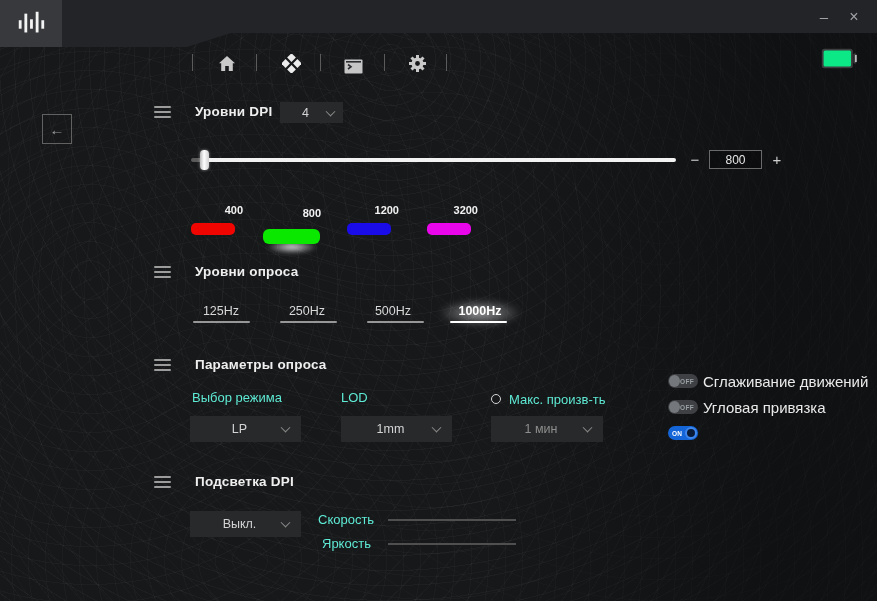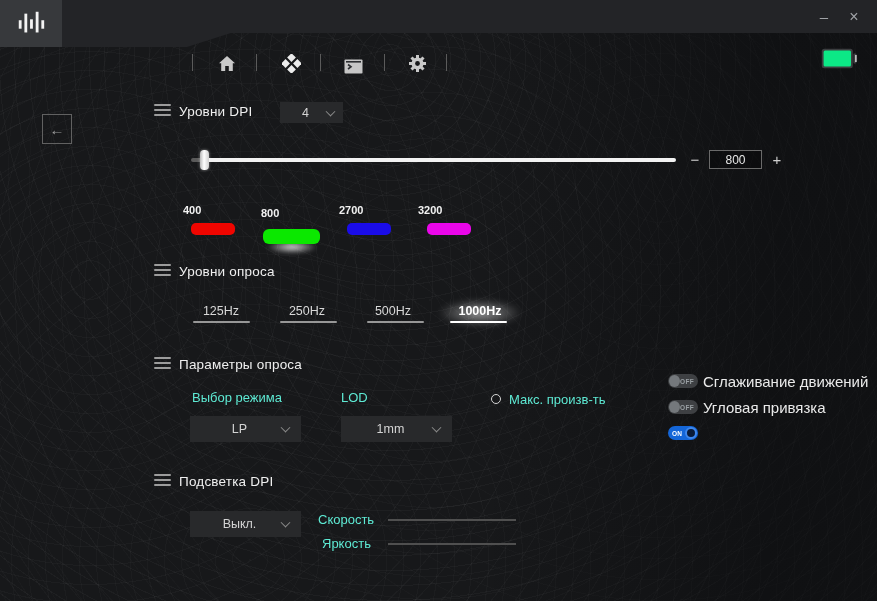--- a/index.html
+++ b/index.html
@@ -42,21 +42,21 @@
   .nav-sep { position:absolute; top:54px; width:1px; height:17px; background:#5b5b5b; }
   .nav-icon { position:absolute; top:53px; width:20px; height:20px; display:flex; align-items:center; justify-content:center; }
 
   .battery { position:absolute; left:821px; top:48px; width:36px; height:21px; }
 
   
   .back-btn { position:absolute; left:42px; top:114px; width:30px; height:30px; border:1px solid #616161;
     display:flex; align-items:center; justify-content:center; color:#9d9d9d; font-size:15px; }
 
   
-  .sec-head { position:absolute; display:flex; gap:8px; }
+  .sec-head { position:absolute; display:flex; align-items:center; gap:24px;font-weight:bold; }
   .burger { width:17px; display:flex; flex-direction:column; gap:3px; }
   .burger span { display:block; height:2px; background:#9c9c9c; border-radius:1px; }
   .sec-title { font-size:13.5px; color:#efefef; letter-spacing:0.2px; white-space:nowrap; }
 
   
   .dd { position:absolute; background:#28292b; display:flex; align-items:center; justify-content:center; }
   .dd .val { font-size:12.5px; color:#d4d4d4; transform:translateX(-6px); white-space:nowrap; }
   .dd .chev { position:absolute; right:12px; top:50%; width:7px; height:7px;
     border-right:1.6px solid #8b8b8b; border-bottom:1.6px solid #8b8b8b;
     transform:translateY(-70%) rotate(45deg); }
@@ -72,21 +72,21 @@
     background:linear-gradient(90deg,#b9b9b9,#ffffff 45%,#cfcfcf); box-shadow:0 0 3px rgba(255,255,255,0.5); }
   .minus-btn { position:absolute; left:688px; top:150px; width:14px; height:18px; color:#cfcfcf; font-size:15px;
     display:flex; align-items:center; justify-content:center; }
   .plus-btn  { position:absolute; left:770px; top:150px; width:14px; height:18px; color:#cfcfcf; font-size:15px;
     display:flex; align-items:center; justify-content:center; }
   .value-box { position:absolute; left:709px; top:150px; width:53px; height:19px; border:1px solid #6a6a6a;
     background:rgba(0,0,0,0.25); display:flex; align-items:center; justify-content:center;
     font-size:12px; color:#e8e8e8; }
 
   
-  .preset-label { position:absolute; width:60px; text-align:left; font-size:11px; font-weight:700; color:#f2f2f2; }
+  .preset-label { position:absolute; width:60px; text-align:right; font-size:11px; font-weight:700; color:#f2f2f2; }
   .swatch { position:absolute; height:12px; width:44px; border-radius:5px; }
   .swatch.big { height:15px; width:57px; border-radius:6px; }
   .swatch-glow { position:absolute; left:266px; top:240px; width:52px; height:14px; filter:blur(2px);
     background:radial-gradient(ellipse at center, rgba(255,255,255,0.85), rgba(255,255,255,0) 70%); }
 
   
   .hz-opt { position:absolute; width:90px; text-align:center; font-size:12.5px; color:#d8d8d8; top:304px; }
   .hz-opt.sel { color:#ffffff; font-weight:700; }
   .hz-line { position:absolute; top:321px; width:57px; height:2px; background:#979797; border-radius:1px; }
   .hz-line.sel { background:#ffffff; }
@@ -200,21 +200,21 @@
 
     <div class="slider-track-gray"></div>
     <div class="slider-track-white"></div>
     <div class="slider-thumb"></div>
     <div class="minus-btn">−</div>
     <div class="value-box">800</div>
     <div class="plus-btn">+</div>
 
     <div class="preset-label" style="left:183px;top:204px">400</div>
     <div class="preset-label" style="left:261px;top:207px">800</div>
-    <div class="preset-label" style="left:339px;top:204px">2700</div>
+    <div class="preset-label" style="left:339px;top:204px">1200</div>
     <div class="preset-label" style="left:418px;top:204px">3200</div>
 
     <div class="swatch-glow"></div>
     <div class="swatch" style="left: 191px; top: 223px; background: rgb(240, 5, 0);"></div>
     <div class="swatch big" style="left: 263px; top: 229px; background: rgb(11, 232, 0);"></div>
     <div class="swatch" style="left: 347px; top: 223px; background: rgb(26, 12, 232);"></div>
     <div class="swatch" style="left: 427px; top: 223px; background: rgb(234, 6, 234);"></div>
 
     <div class="sec-head" style="left:154px;top:264px">
       <div class="burger">
@@ -251,20 +251,24 @@
     </div>
 
     <div class="field-label" style="left:341px;top:390px">LOD</div>
     <div class="dd std" style="left:341px;top:416px">
       <span class="val">1mm</span>
       <span class="chev"></span>
     </div>
 
     <div class="radio"></div>
     <div class="field-label" style="left:509px;top:392px">Макс. произв-ть</div>
+    <div class="dd std" style="left:491px;top:416px;width:112px">
+      <span class="val dim">1 мин</span>
+      <span class="chev"></span>
+    </div>
 
     <div class="toggle off" style="left:668px;top:374px">
       <span class="knob-off"></span>
       <span class="st">OFF</span>
     </div>
     <div class="toggle-label" style="top:373px">Сглаживание движений</div>
 
     <div class="toggle off" style="left:668px;top:400px">
       <span class="knob-off"></span>
       <span class="st">OFF</span>

